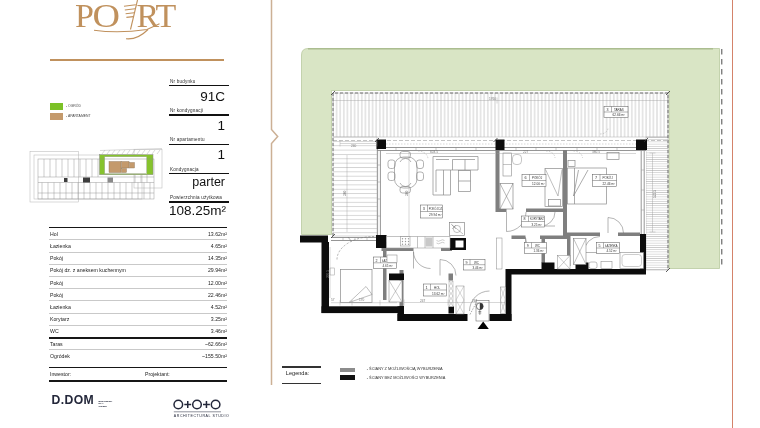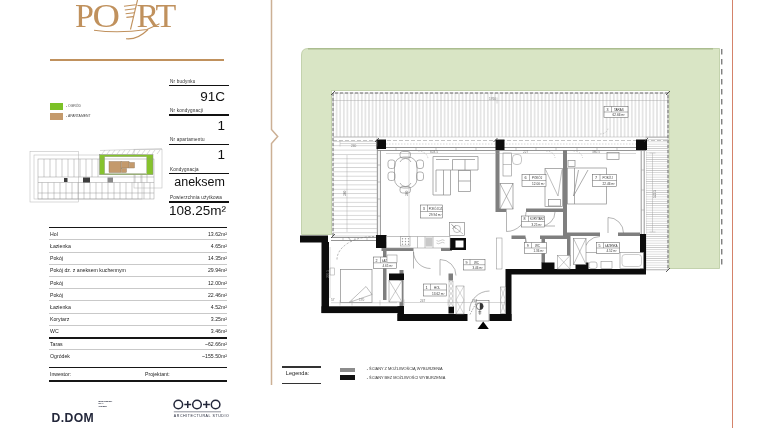--- a/index.html
+++ b/index.html
@@ -87,21 +87,21 @@
 <div class="lbl" style="left:170px;top:108px;">Nr kondygnacji</div>
 <div class="fline" style="top:114.3px;"></div>
 <div class="fval" style="top:117.5px;font-size:13.5px;">1</div>
 
 <div class="lbl" style="left:170px;top:137px;">Nr apartamentu</div>
 <div class="fline" style="top:143.6px;"></div>
 <div class="fval" style="top:146.5px;font-size:13.5px;">1</div>
 
 <div class="lbl" style="left:170px;top:166.5px;">Kondygnacja</div>
 <div class="fline" style="top:172.9px;"></div>
-<div class="fval" style="top:174.5px;font-size:12.5px;">aneksem</div>
+<div class="fval" style="top:174.5px;font-size:12.5px;">parter</div>
 
 <div class="lbl" style="left:170px;top:195px;">Powierzchnia użytkowa</div>
 <div class="fline" style="top:201.3px;"></div>
 <div class="fval" style="top:202.5px;font-size:13.5px;">108.25m²</div>
 
 <div class="thick" style="top:226.6px;"></div>
 <div class="trow" style="top:230.8px;">
       <span class="nm">Hol</span>
       <span class="vl">13.62m²</span>
     </div>
@@ -155,21 +155,21 @@
       <span class="nm">Ogródek</span>
       <span class="vl">~155.50m²</span>
     </div>
 <div class="thick" style="top:366.5px;"></div>
 <div class="trow" style="top:370.5px;">
       <span class="nm">Inwestor:</span>
       <span style="position:absolute;left:96px;">Projektant:</span>
     </div>
 <div class="thick" style="top:380.2px;"></div>
 
-<div class="abs" style="left:51.5px;top:411px;font-size:12.2px;font-weight:bold;color:#23273a;letter-spacing:0.4px;">D.DOM</div>
+<div class="abs" style="left:51.5px;top:393px;font-size:12.2px;font-weight:bold;color:#23273a;letter-spacing:0.4px;">D.DOM</div>
 
 <div class="abs" style="left:98.5px;top:400.8px;font-size:2.5px;line-height:2.6px;color:#23273a;font-weight:bold;">BUDUJEMY<br>DLA<br>CIEBIE</div>
 
 <svg class="abs" style="left:170px;top:396px" width="62" height="26" viewBox="0 0 62 26">
   <g stroke="#23273a" fill="none" stroke-width="1.5">
     <circle cx="8.3" cy="8.5" r="4.3"></circle>
     <circle cx="27" cy="8.5" r="4.3"></circle>
     <circle cx="45.6" cy="8.5" r="4.3"></circle>
     <path d="M14.3,8.5 H21.2 M17.75,5 V12 M33,8.5 H39.9 M36.45,5 V12"></path>
   </g>

